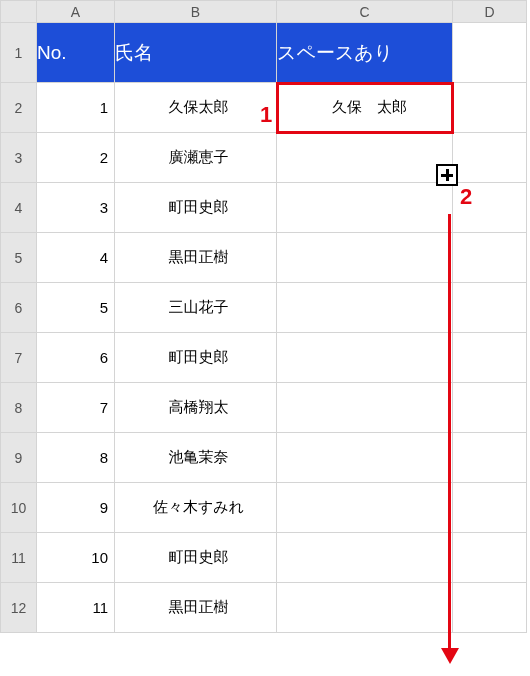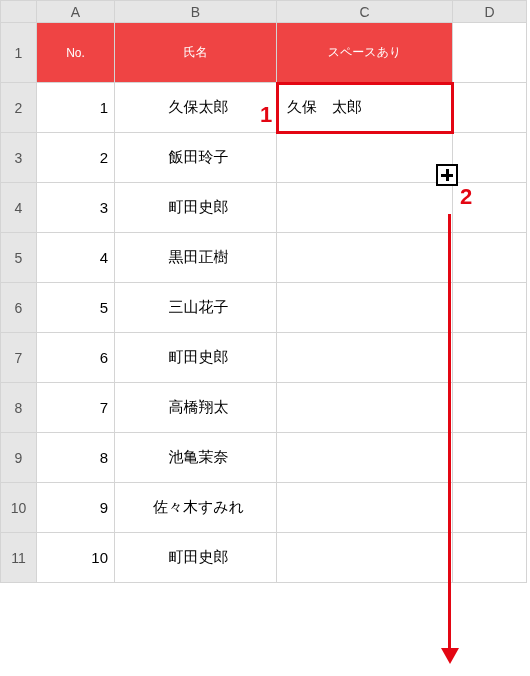--- a/index.html
+++ b/index.html
@@ -45,28 +45,27 @@
     width: 36px;
     height: 22px;
   }
   .colA { width: 78px; }
   .colB { width: 162px; }
   .colC { width: 176px; }
   .colD { width: 74px; }
   .data-row td { height: 50px; }
   .hdr-row td  { height: 60px; }
   .hdr-cell {
-    background: #ef4444;
+    background: #1d4ed8;
     color: #fff;
-    text-align: center;
-    font-size: 12px;
+    font-size: 19px;
   }
   .num-cell { text-align: right; padding-right: 6px !important; }
   .name-cell { text-align: center; padding-left: 6px !important; }
-  .spc-cell  { text-align: left; padding-left: 10px !important; }
+  .spc-cell  { text-align: center; padding-left: 10px !important; }
   .selected {
     outline: 3px solid #e30613;
     outline-offset: -2px;
   }
   
   .ann { position: absolute; pointer-events: none; }
   .ann-1 {
     color: #e30613;
     font-weight: bold;
     font-size: 22px;
@@ -145,21 +144,21 @@
   <tr class="data-row">
     <th class="row-hdr">2</th>
     <td class="num-cell">1</td>
     <td class="name-cell">久保太郎</td>
     <td class="spc-cell selected">久保　太郎</td>
     <td></td>
   </tr>
   <tr class="data-row">
     <th class="row-hdr">3</th>
     <td class="num-cell">2</td>
-    <td class="name-cell">飯田玲子</td>
+    <td class="name-cell">廣瀬恵子</td>
     <td class="spc-cell"></td>
     <td></td>
   </tr>
   <tr class="data-row">
     <th class="row-hdr">4</th>
     <td class="num-cell">3</td>
     <td class="name-cell">町田史郎</td>
     <td class="spc-cell"></td>
     <td></td>
   </tr>
@@ -202,20 +201,27 @@
     <th class="row-hdr">10</th>
     <td class="num-cell">9</td>
     <td class="name-cell">佐々木すみれ</td>
     <td class="spc-cell"></td>
     <td></td>
   </tr>
   <tr class="data-row">
     <th class="row-hdr">11</th>
     <td class="num-cell">10</td>
     <td class="name-cell">町田史郎</td>
+    <td class="spc-cell"></td>
+    <td></td>
+  </tr>
+  <tr class="data-row">
+    <th class="row-hdr">12</th>
+    <td class="num-cell">11</td>
+    <td class="name-cell">黒田正樹</td>
     <td class="spc-cell"></td>
     <td></td>
   </tr>
 </tbody>
   </table>
 
 <div class="ann ann-1">1</div>
 <div class="fill-handle"></div>
 <div class="ann ann-2">2</div>
 <div class="arrow-line"></div>

